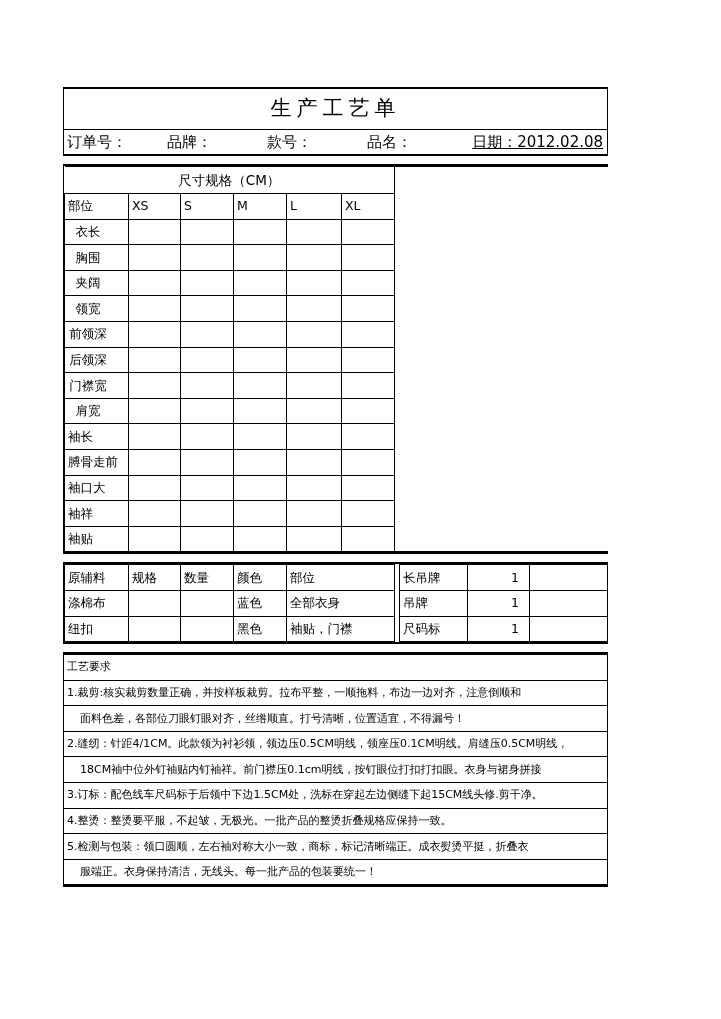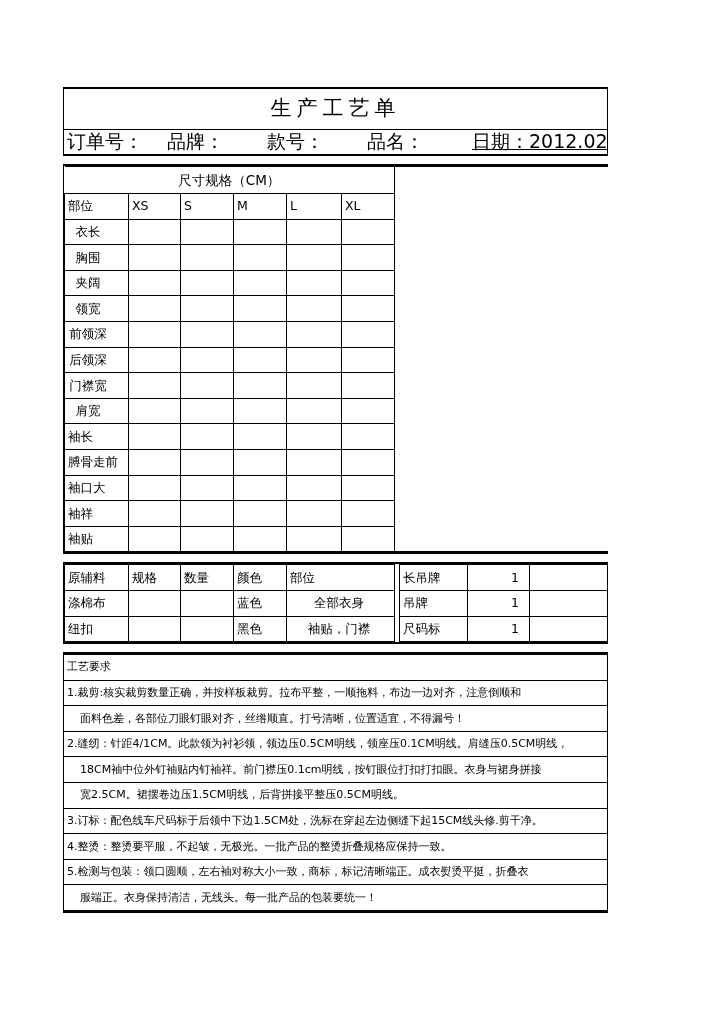--- a/index.html
+++ b/index.html
@@ -58,21 +58,21 @@
   .title-cell {
     height: 40px;
     text-align: center;
     font-size: 21px;
     letter-spacing: 5px;
     border: none;
     border-bottom: 1px solid #000;
   }
   .hdr-cell {
     height: 25px;
-    font-size: 19px;
+    font-size: 15px;
     border: none;
     vertical-align: middle;
   }
   .hdr-cell.date { text-align: right; padding-right: 4px; text-decoration: underline; }
 
   
   .size-title {
     height: 27px;
     text-align: center;
     font-size: 13.5px;
@@ -80,21 +80,21 @@
   }
   .sketch-cell {
     border-right: none;
   }
   tr.size-row td { height: 25.6px; }
   td.part-center { text-align: center; padding-right: 20px; }
   td.part-left   { text-align: left; }
 
   
   tr.mat-row td { height: 25.6px; margin-top: 48px; }
-  td.pos-right { text-align: center; padding-right: 6px; }
+  td.pos-right { text-align: left; padding-right: 6px; }
   td.qty-right { text-align: right; padding-right: 10px; }
   td.spacer-col { border-top: none; border-bottom: none; border-left: none; }
 
   
   .proc td {
     height: 25.6px;
     font-size: 11px;
     border-left: none;
     border-right: none;
   }
@@ -334,23 +334,20 @@
         <tr>
           <td class="indent">面料色差，各部位刀眼钉眼对齐，丝绺顺直。打号清晰，位置适宜，不得漏号！</td>
         </tr>
         <tr>
           <td>2.缝纫：针距4/1CM。此款领为衬衫领，领边压0.5CM明线，领座压0.1CM明线。肩缝压0.5CM明线，</td>
         </tr>
         <tr>
           <td class="indent">18CM袖中位外钉袖贴内钉袖祥。前门襟压0.1cm明线，按钉眼位打扣打扣眼。衣身与裙身拼接</td>
         </tr>
         <tr>
-          <td class="indent">宽2.5CM。裙摆卷边压1.5CM明线，后背拼接平整压0.5CM明线。</td>
-        </tr>
-        <tr>
           <td>3.订标：配色线车尺码标于后领中下边1.5CM处，洗标在穿起左边侧缝下起15CM线头修.剪干净。</td>
         </tr>
         <tr>
           <td>4.整烫：整烫要平服，不起皱，无极光。一批产品的整烫折叠规格应保持一致。</td>
         </tr>
         <tr>
           <td>5.检测与包装：领口圆顺，左右袖对称大小一致，商标，标记清晰端正。成衣熨烫平挺，折叠衣</td>
         </tr>
         <tr>
           <td class="indent">服端正。衣身保持清洁，无线头。每一批产品的包装要统一！</td>

